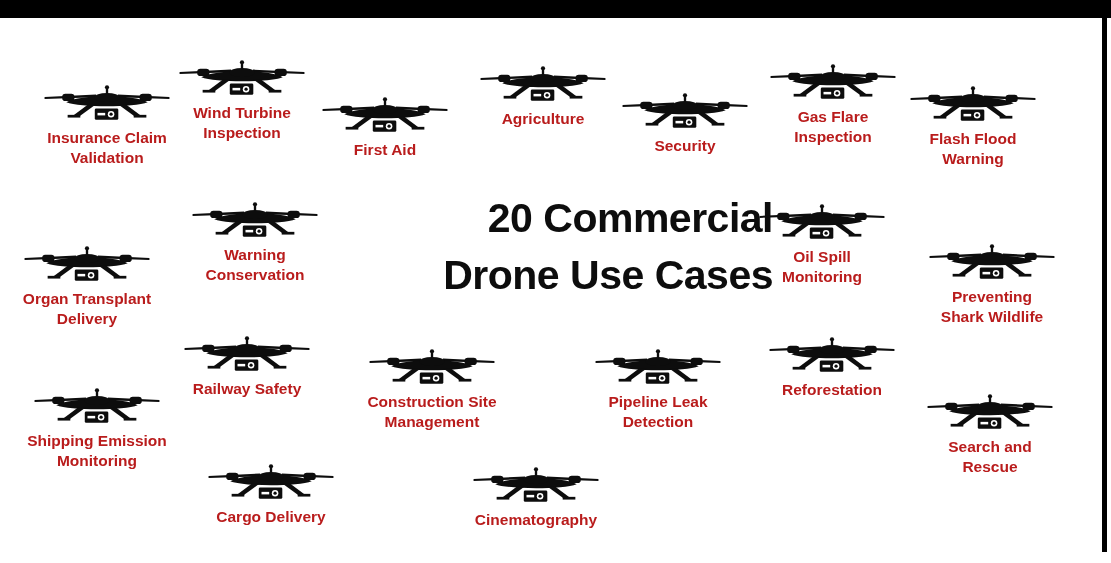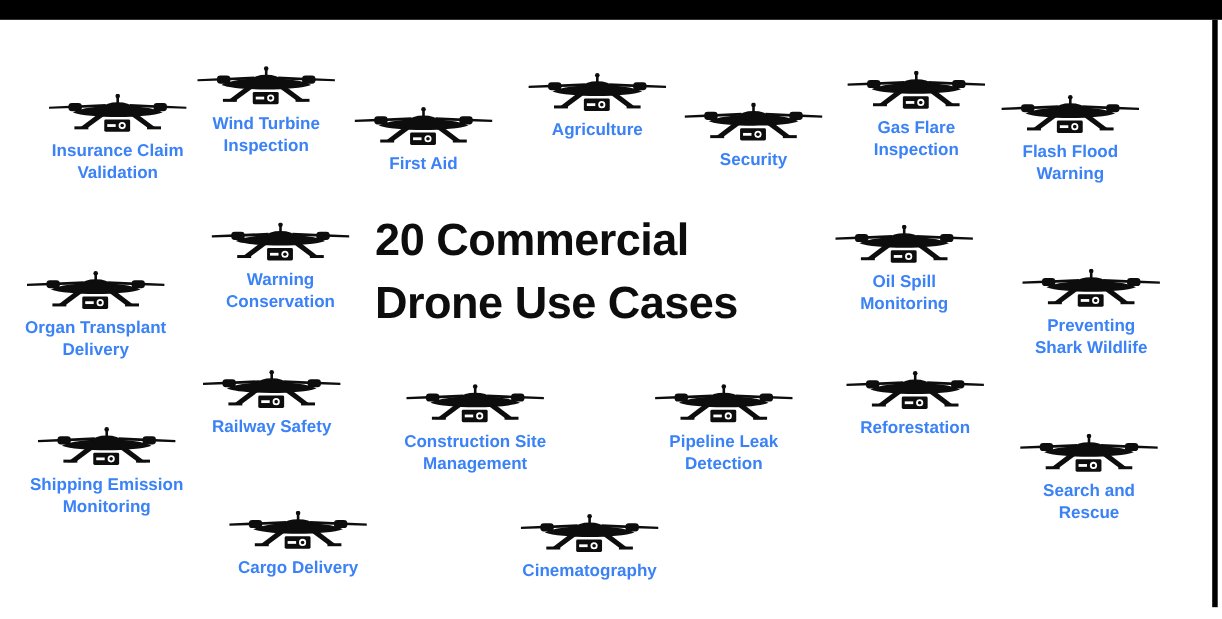--- a/index.html
+++ b/index.html
@@ -21,21 +21,21 @@
   .rightbar {
     position: absolute;
     left: 1102px; top: 18px;
     width: 5px; height: 534px;
     background: #000000;
   }
   .title {
     position: absolute;
     left: 341px; top: 190px;
     width: 432px;
-    text-align: left;
+    text-align: right;
     font-size: 41px;
     font-weight: 700;
     line-height: 1.38;
     letter-spacing: -0.5px;
     white-space: pre-line;
     color: #0d0d0d;
   }
   .item {
     position: absolute;
     width: 170px;
@@ -49,21 +49,21 @@
     color: #0d0d0d;
     display: block;
   }
   .label {
     margin-top: 5px;
     text-align: center;
     font-size: 15.5px;
     font-weight: 700;
     line-height: 1.32;
     white-space: pre-line;
-    color: #3b82f6;
+    color: #b91c1c;
   }
   .svg-defs { position: absolute; width: 0; height: 0; }
 </style>
 </head>
 <body>
 
 <div class="board">
 
   <svg class="svg-defs" aria-hidden="true">
     <defs>

